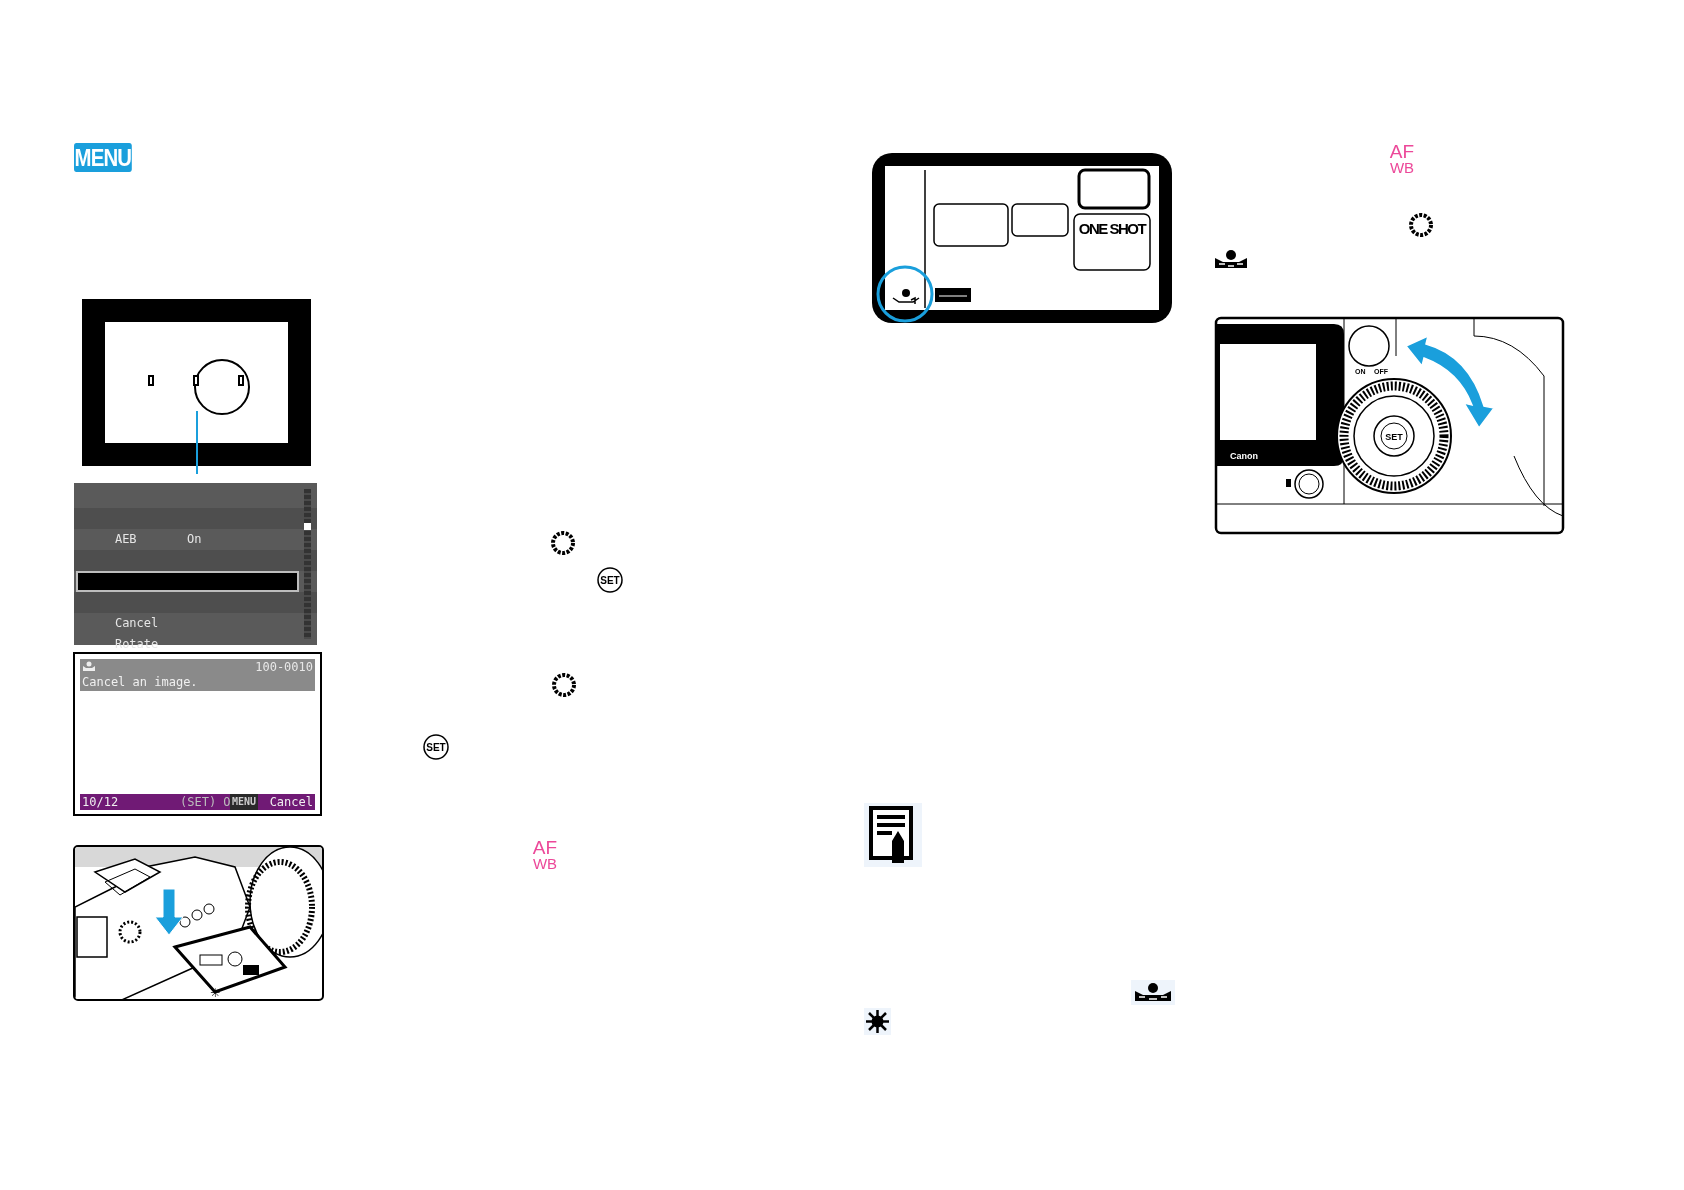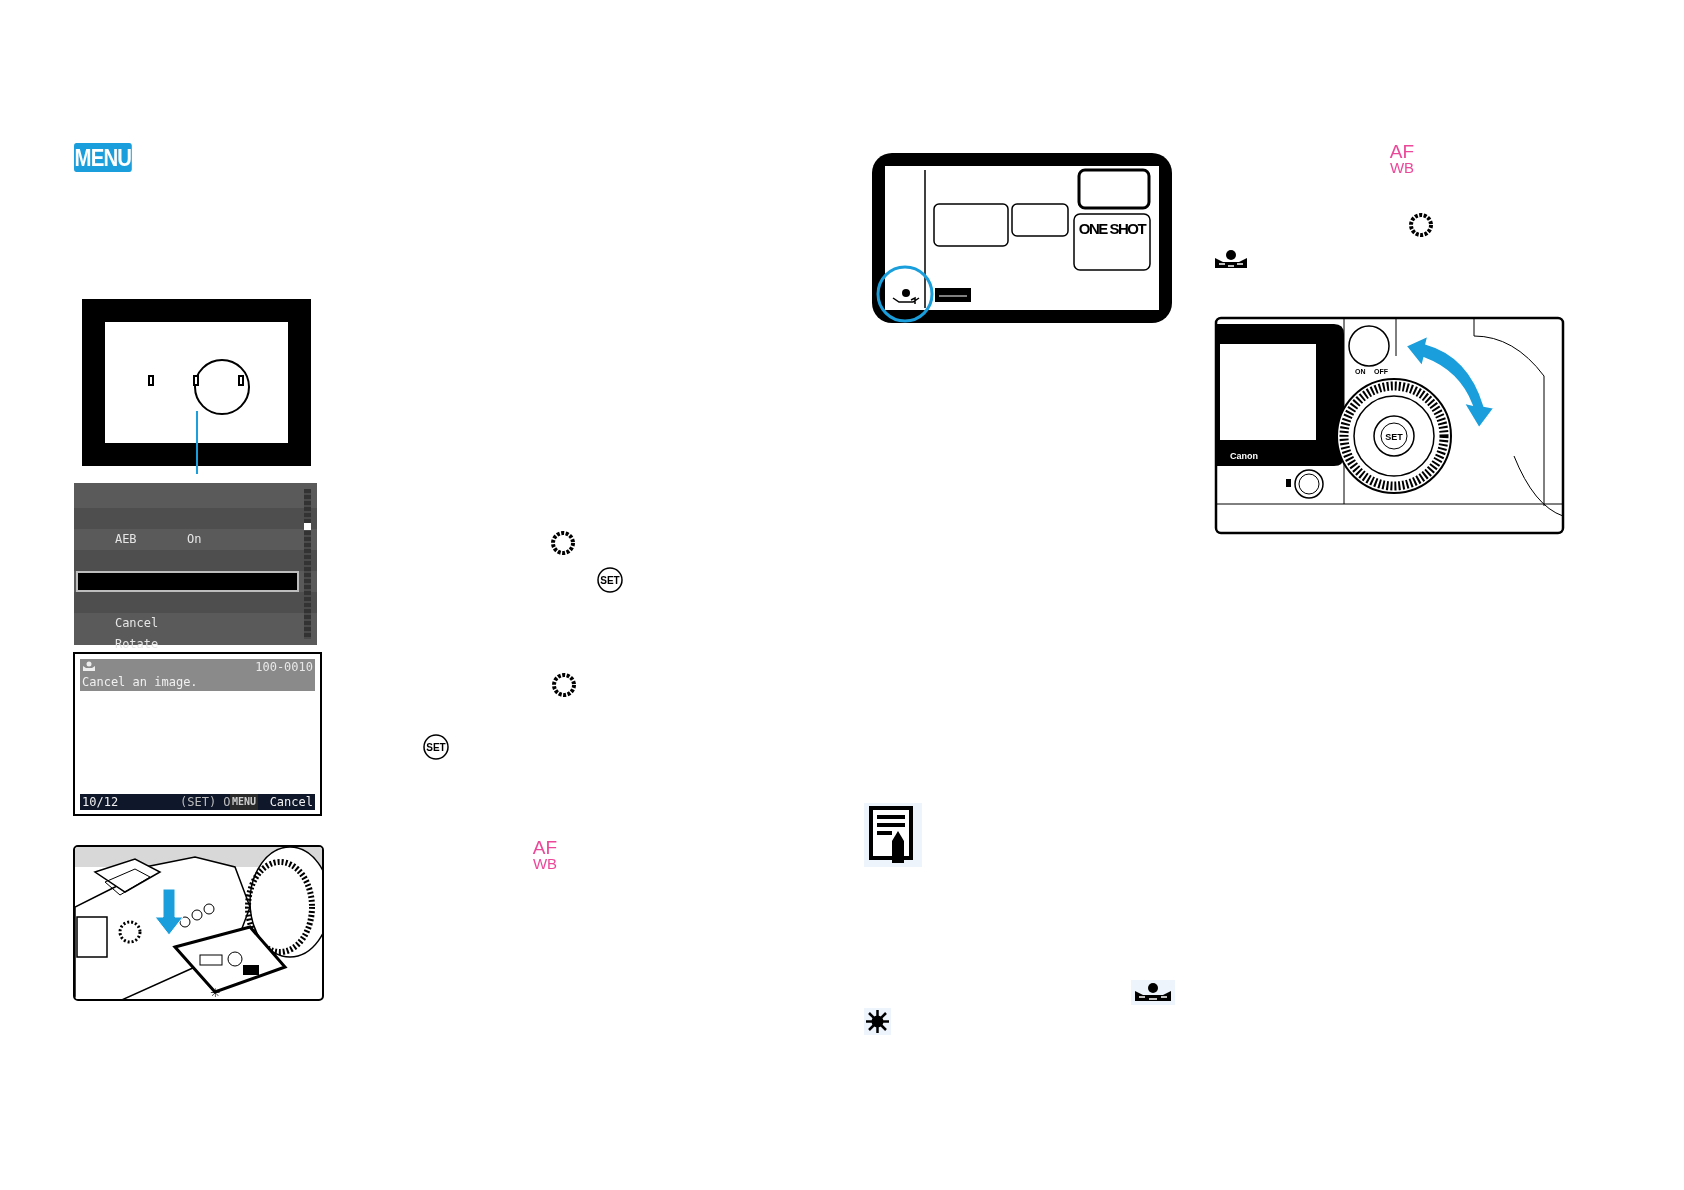--- a/index.html
+++ b/index.html
@@ -30,21 +30,21 @@
   .scroll { position: absolute; right: 6px; top: 6px; width: 7px; height: 150px; background: repeating-linear-gradient(#333 0 4px, #4a4a4a 4px 6px); }
   .scroll .thumb { position: absolute; top: 34px; left: 0; width: 7px; height: 7px; background: #fff; }
 
   
   .select-screen { left: 73px; top: 652px; width: 249px; height: 164px; border: 2px solid #000; background: #fff;
     font-family: "DejaVu Sans Mono", monospace; font-size: 12px; color: #f0f0f0; padding-left: 16px; }
   .ss-head { position: absolute; left: 5px; top: 5px; right: 5px; height: 32px; background: #8a8a8a; }
   .ss-head .num { position: absolute; right: 2px; top: 1px; color: #e8e8e8; }
   .ss-head .msg { position: absolute; left: 2px; top: 16px; }
   .ss-head .icon { position: absolute; left: 3px; top: 2px; width: 12px; height: 10px; }
-  .ss-foot { position: absolute; left: 5px; right: 5px; bottom: 4px; height: 16px; background: #0f172a; line-height: 16px; }
+  .ss-foot { position: absolute; left: 5px; right: 5px; bottom: 4px; height: 16px; background: #701a75; line-height: 16px; }
   .ss-foot .count { position: absolute; left: 2px; }
   .ss-foot .ok { position: absolute; left: 100px; color: #bcbcbc; }
   .ss-foot .menu-key { position: absolute; left: 150px; background: #2a2a2a; color: #cfcfcf; padding: 0 2px; font-weight: bold; font-size: 10px; }
   .ss-foot .cancel { position: absolute; right: 2px; margin-left: 38px; }
 
   
   .cam-top { left: 73px; top: 845px; width: 251px; height: 156px; border: 2px solid #000; border-radius: 5px; overflow: hidden; background: #fff; }
 
   
   .dial-icon { width: 26px; height: 26px; }

